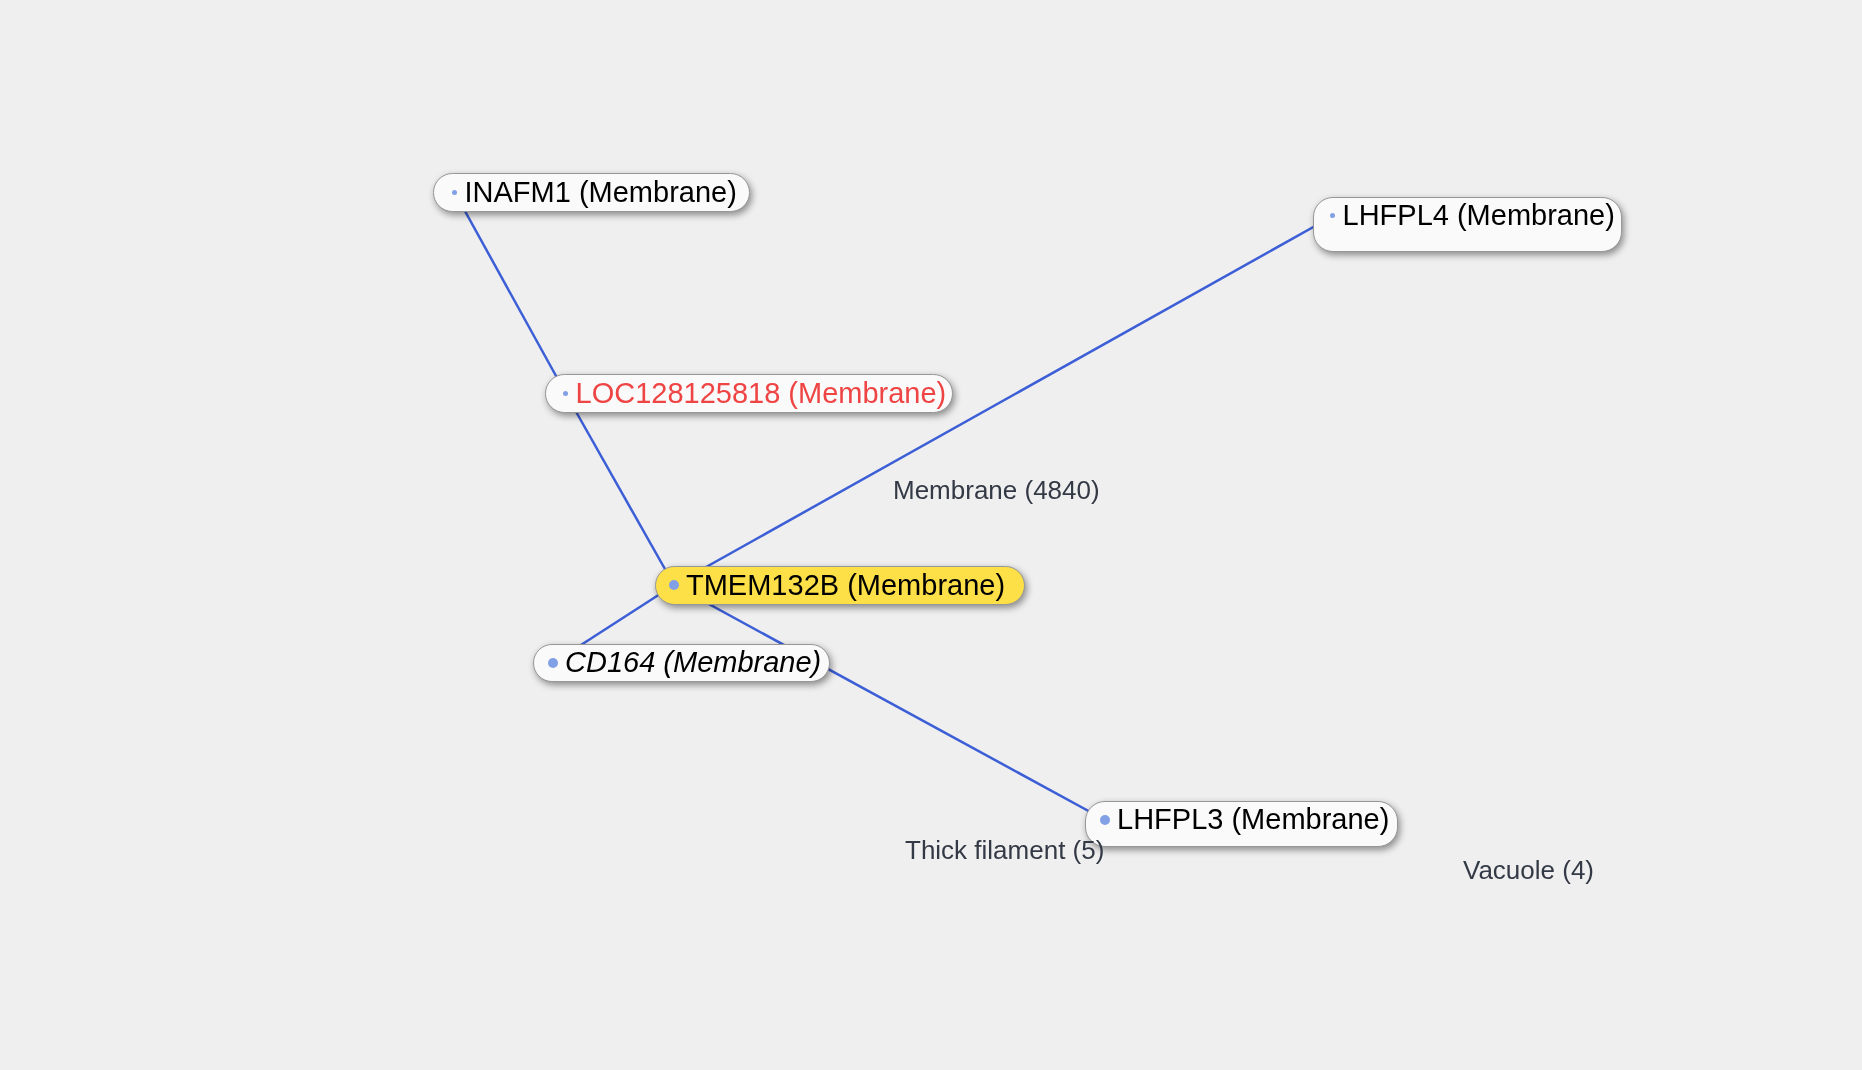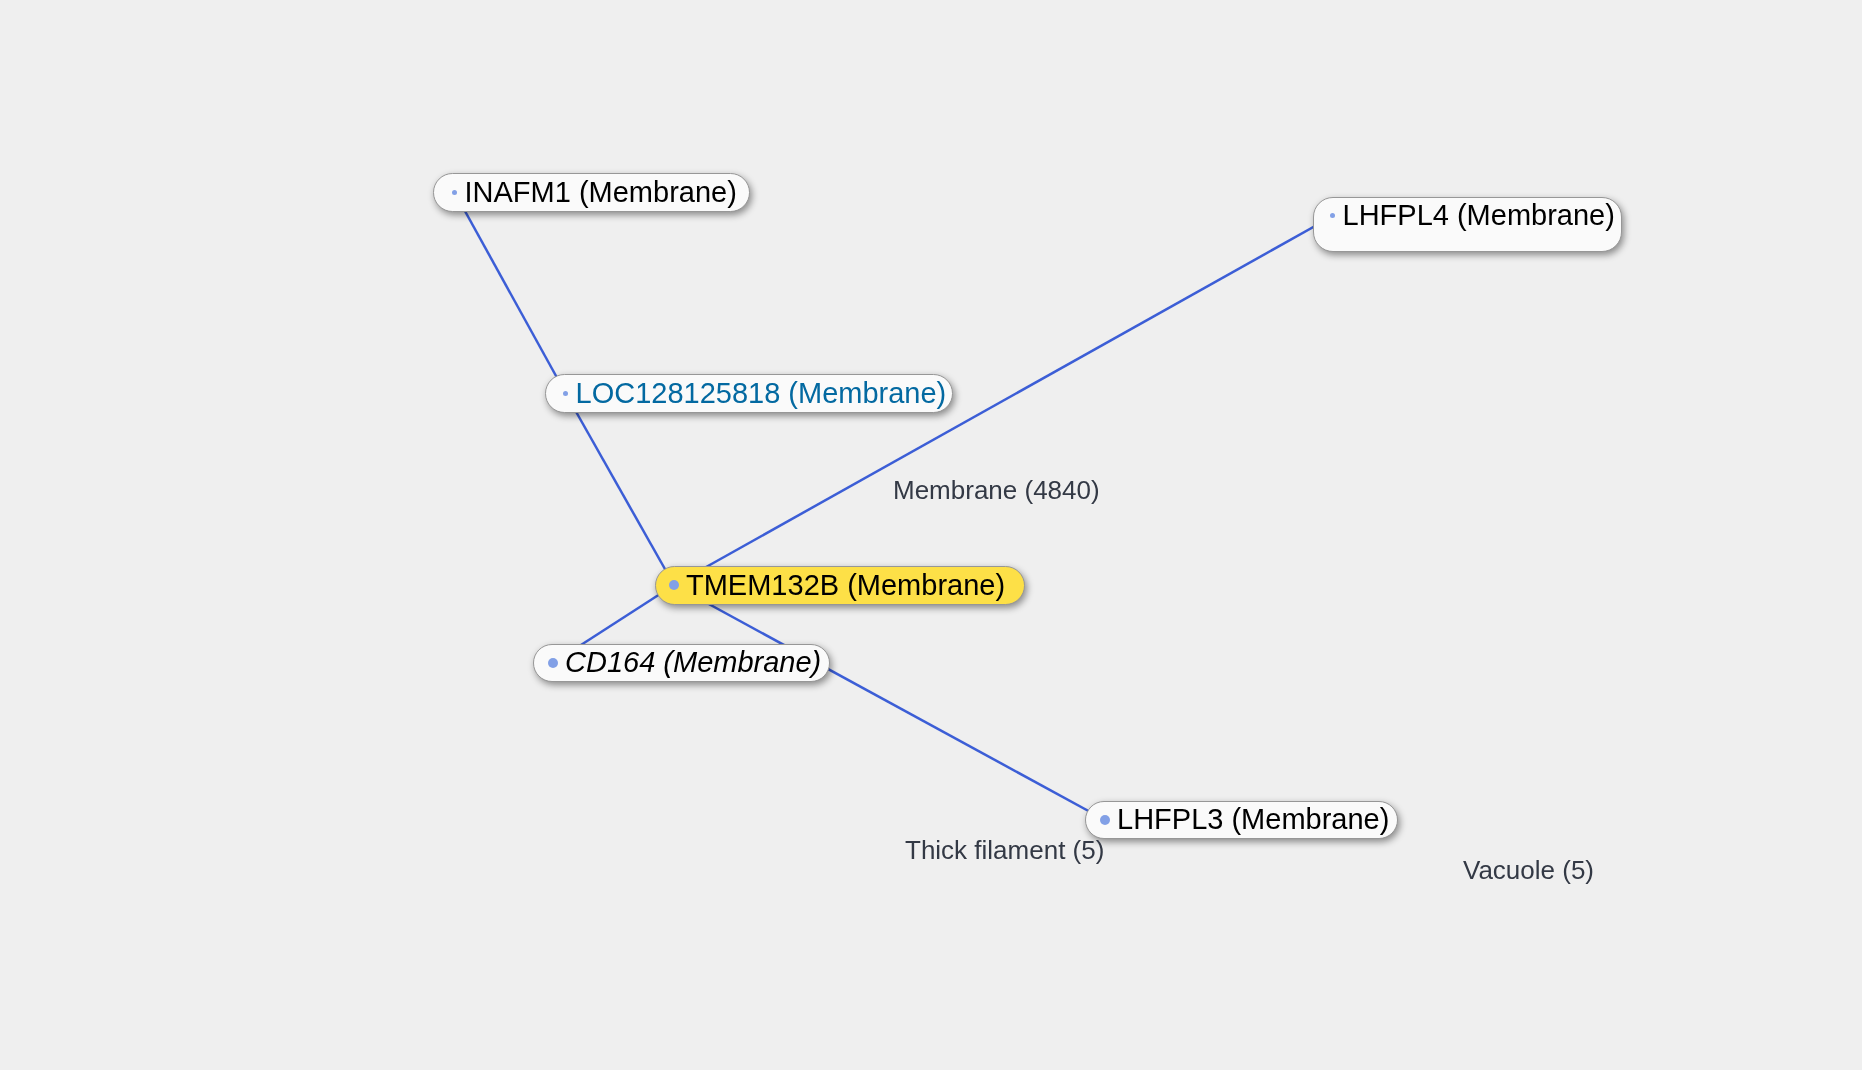--- a/index.html
+++ b/index.html
@@ -64,40 +64,40 @@
       <line x1="674" y1="585" x2="1105" y2="820" stroke="#3c5ed6" stroke-width="2.5"></line>
     </svg>
 
   <div class="node" style="left: 433px; top: 173px; width: 317px; height: 39px; background: rgb(250, 250, 250); border-color: rgb(151, 151, 151);">
     <span class="node-dot" style="height: 5px; width: 5px; left: 18px; top: 16px; background: rgb(130, 160, 230);"></span>
     <span class="node-label" style="left: 30.5px; line-height: 36px; color: rgb(0, 0, 0);">INAFM1 (Membrane)</span>
   </div>
 
   <div class="node" style="left: 545px; top: 374px; width: 408px; height: 39px; background: rgb(250, 250, 250); border-color: rgb(151, 151, 151);">
     <span class="node-dot" style="height: 5px; width: 5px; left: 17px; top: 16px; background: rgb(130, 160, 230);"></span>
-    <span class="node-label" style="left: 29.5px; line-height: 36px; color: #0369a1;">LOC128125818 (Membrane)</span>
+    <span class="node-label" style="left: 29.5px; line-height: 36px; color: #ef4444;">LOC128125818 (Membrane)</span>
   </div>
 
   <div class="node" style="left: 655px; top: 566px; width: 370px; height: 39px; background: #fde047; border-color: rgb(151, 151, 151);">
     <span class="node-dot" style="height: 10px; width: 10px; left: 12.5px; top: 12.5px; background: rgb(130, 160, 230);"></span>
     <span class="node-label" style="left: 30px; line-height: 36px; color: rgb(0, 0, 0);">TMEM132B (Membrane)</span>
   </div>
 
   <div class="node" style="left: 533px; top: 644px; width: 297px; height: 38px; background: rgb(250, 250, 250); border-color: rgb(151, 151, 151);">
     <span class="node-dot" style="height: 10px; width: 10px; left: 13.5px; top: 12.5px; background: rgb(130, 160, 230);"></span>
     <span class="node-label" style="left: 31px; line-height: 35px; color: rgb(0, 0, 0); font-style: italic;">CD164 (Membrane)</span>
   </div>
 
-  <div class="node" style="left: 1085px; top: 801px; width: 313px; height: 38px; background: rgb(250, 250, 250); border-color: rgb(151, 151, 151);">
+  <div class="node" style="left: 1085px; top: 801px; width: 313px; height: 46px; background: rgb(250, 250, 250); border-color: rgb(151, 151, 151);">
     <span class="node-dot" style="height: 10px; width: 10px; left: 13.5px; top: 12.5px; background: rgb(130, 160, 230);"></span>
     <span class="node-label" style="left: 31px; line-height: 35px; color: rgb(0, 0, 0);">LHFPL3 (Membrane)</span>
   </div>
 
   <div class="node" style="left: 1313px; top: 197px; width: 309px; height: 55px; background: rgb(250, 250, 250); border-color: rgb(151, 151, 151);">
     <span class="node-dot" style="height: 5px; width: 5px; left: 16px; top: 15px; background: rgb(130, 160, 230);"></span>
     <span class="node-label" style="left: 28.5px; line-height: 35px; color: rgb(0, 0, 0);">LHFPL4 (Membrane)</span>
   </div>
 
   <div class="cluster-label" style="left: 893px; top: 475px;">Membrane (4840)</div>
   <div class="cluster-label" style="left: 905px; top: 835px;">Thick filament (5)</div>
-  <div class="cluster-label" style="left: 1463px; top: 855px;">Vacuole (5)</div>
+  <div class="cluster-label" style="left: 1463px; top: 855px;">Vacuole (4)</div>
 
 </div>
 
 </body></html>

